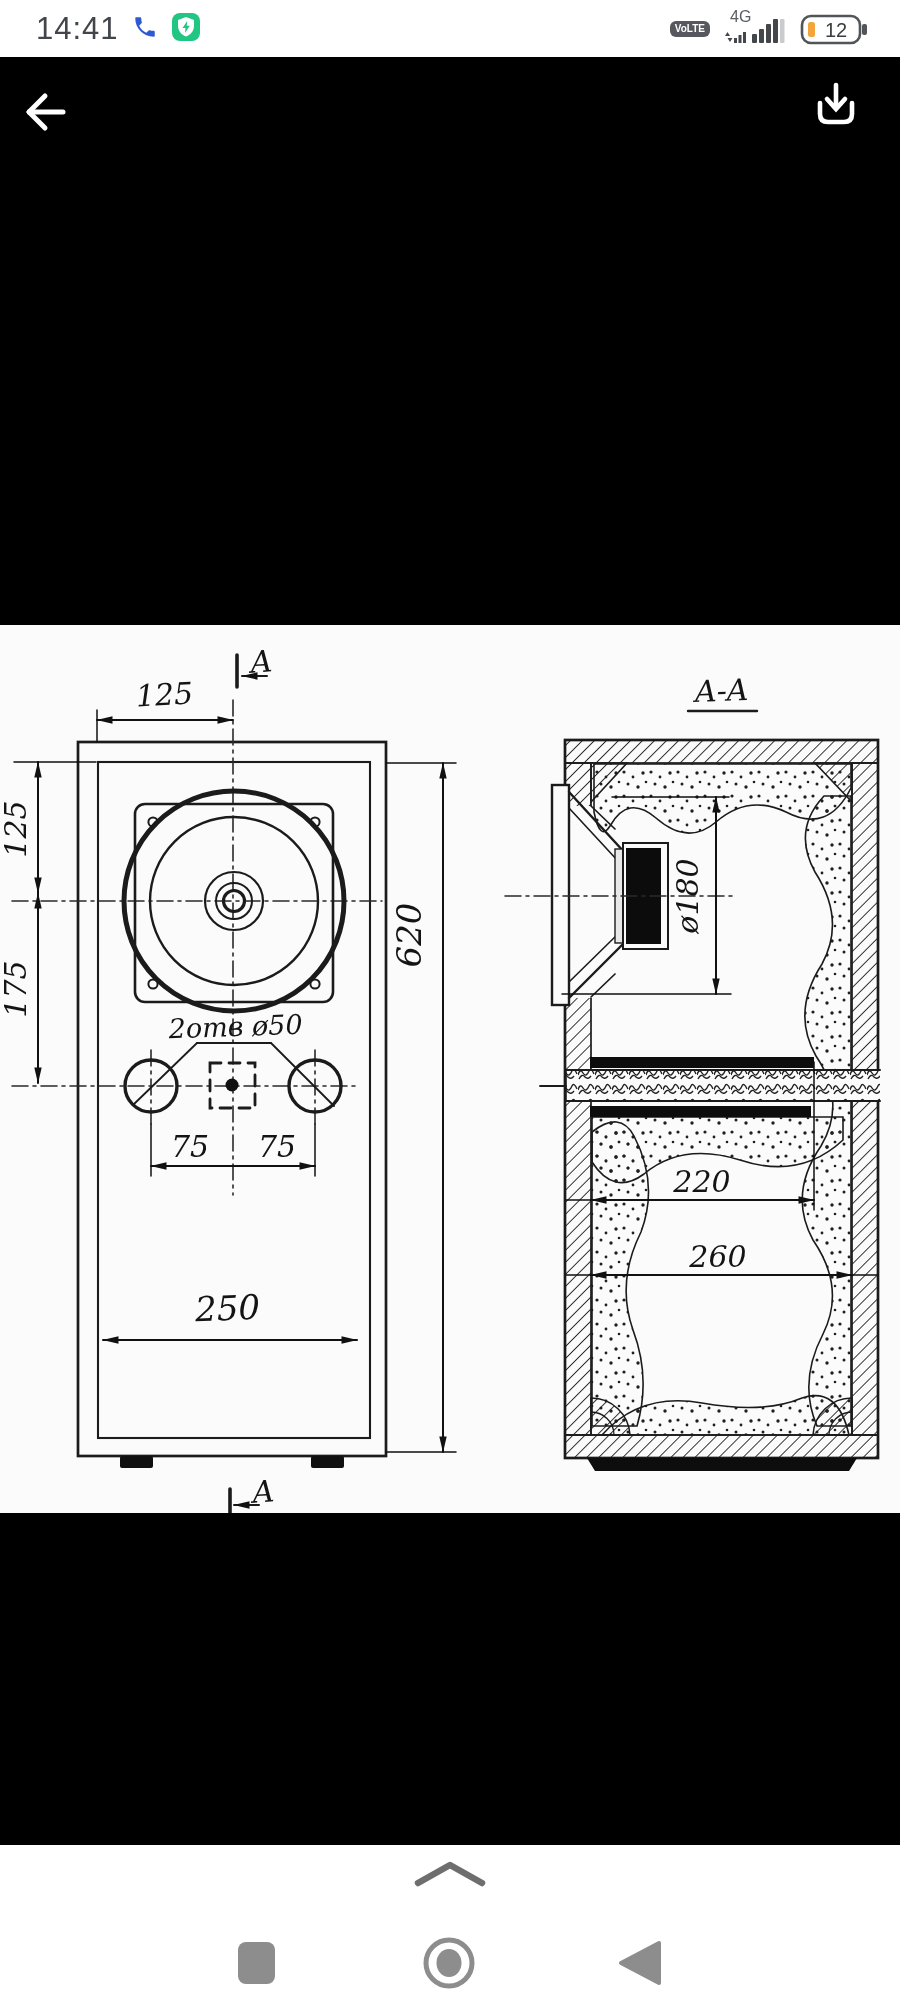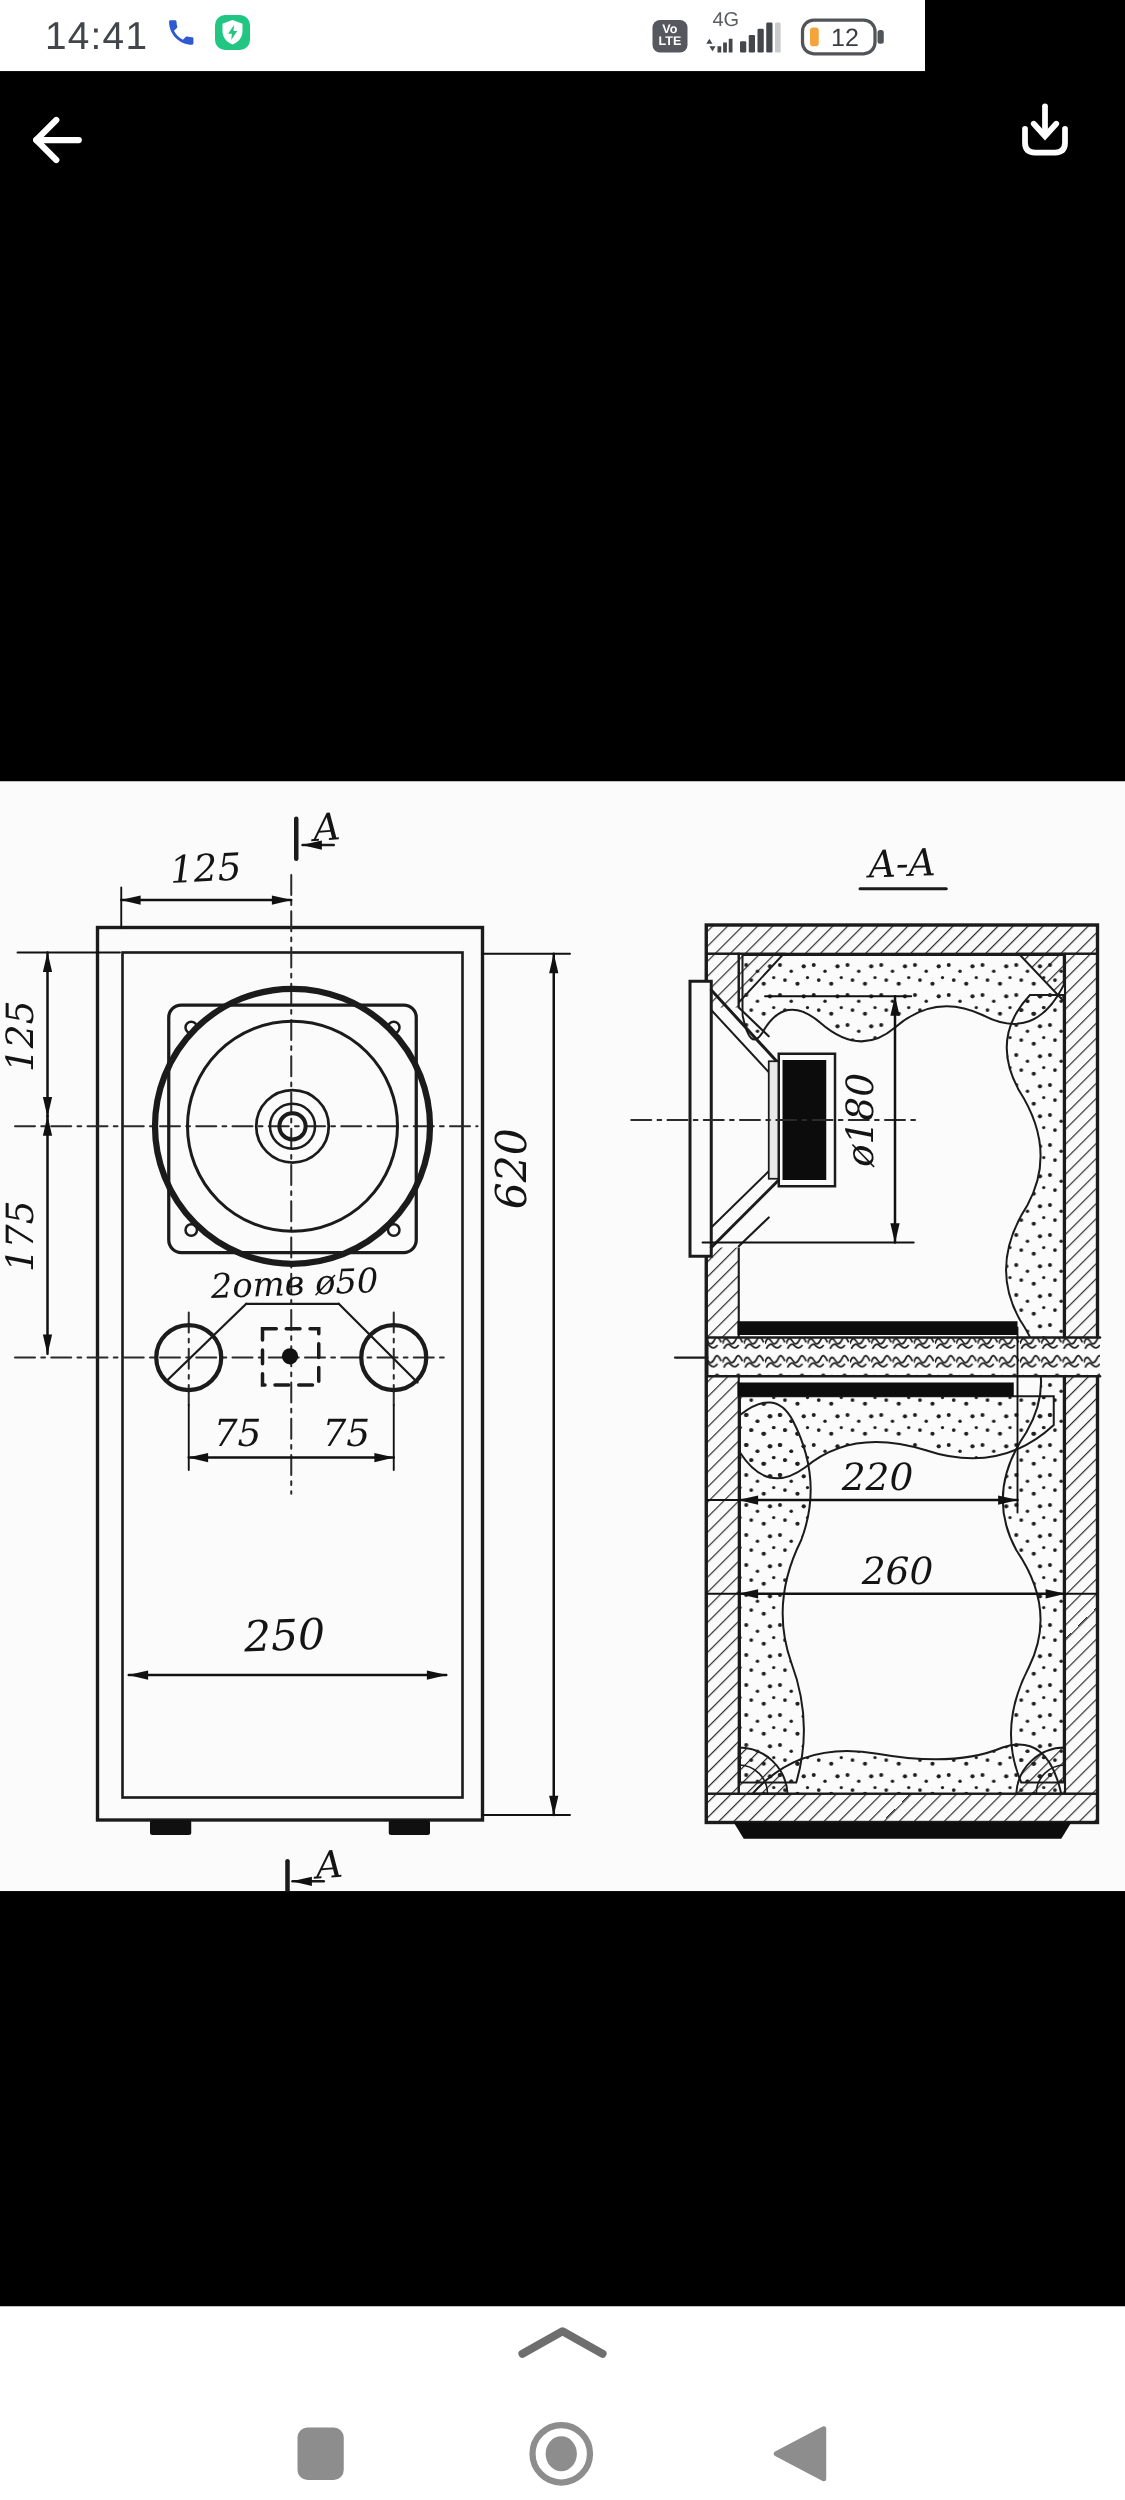--- a/index.html
+++ b/index.html
@@ -1,25 +1,25 @@
 <!DOCTYPE html>
 <html><head>
 <meta charset="utf-8">
 <style>
   html,body{margin:0;padding:0;background:#222;}
   .screen{position:relative;width:900px;height:2000px;background:#000;overflow:hidden;
           font-family:"Liberation Sans",sans-serif;}
   
-  .status-bar{position:absolute;top:0;left:0;width:740px;height:57px;background:#fff;
+  .status-bar{position:absolute;top:0;left:0;width:900px;height:57px;background:#fff;
               display:flex;align-items:center;justify-content:space-between;
               padding:0 30px 0 36px;box-sizing:border-box;}
   .sb-left,.sb-right{display:flex;align-items:center;gap:13px;}
   .sb-time{font-size:31px;color:#42464b;font-weight:500;letter-spacing:1px;}
   .volte{background:#55585e;color:#fff;border-radius:6px;padding:3px 5px;
-         display:flex;flex-direction:column;align-items:center;line-height:10px;
+         display:flex;align-items:center;line-height:10px;
          font-size:10px;font-weight:bold;}
   .battery{position:relative;display:flex;align-items:flex-end;}
   
   .viewer-top{position:absolute;top:57px;left:0;width:900px;height:568px;background:#000;}
   .icon-btn{position:absolute;cursor:pointer;background:none;border:none;padding:0;}
   .back-btn{left:22px;top:33px;width:46px;height:44px;}
   .dl-btn{right:44px;top:24px;width:40px;height:46px;}
   .viewer-bottom{position:absolute;top:1513px;left:0;width:900px;height:332px;background:#000;}
   
   .drawing{position:absolute;top:625px;left:0;width:900px;height:888px;background:#fbfbfb;}

